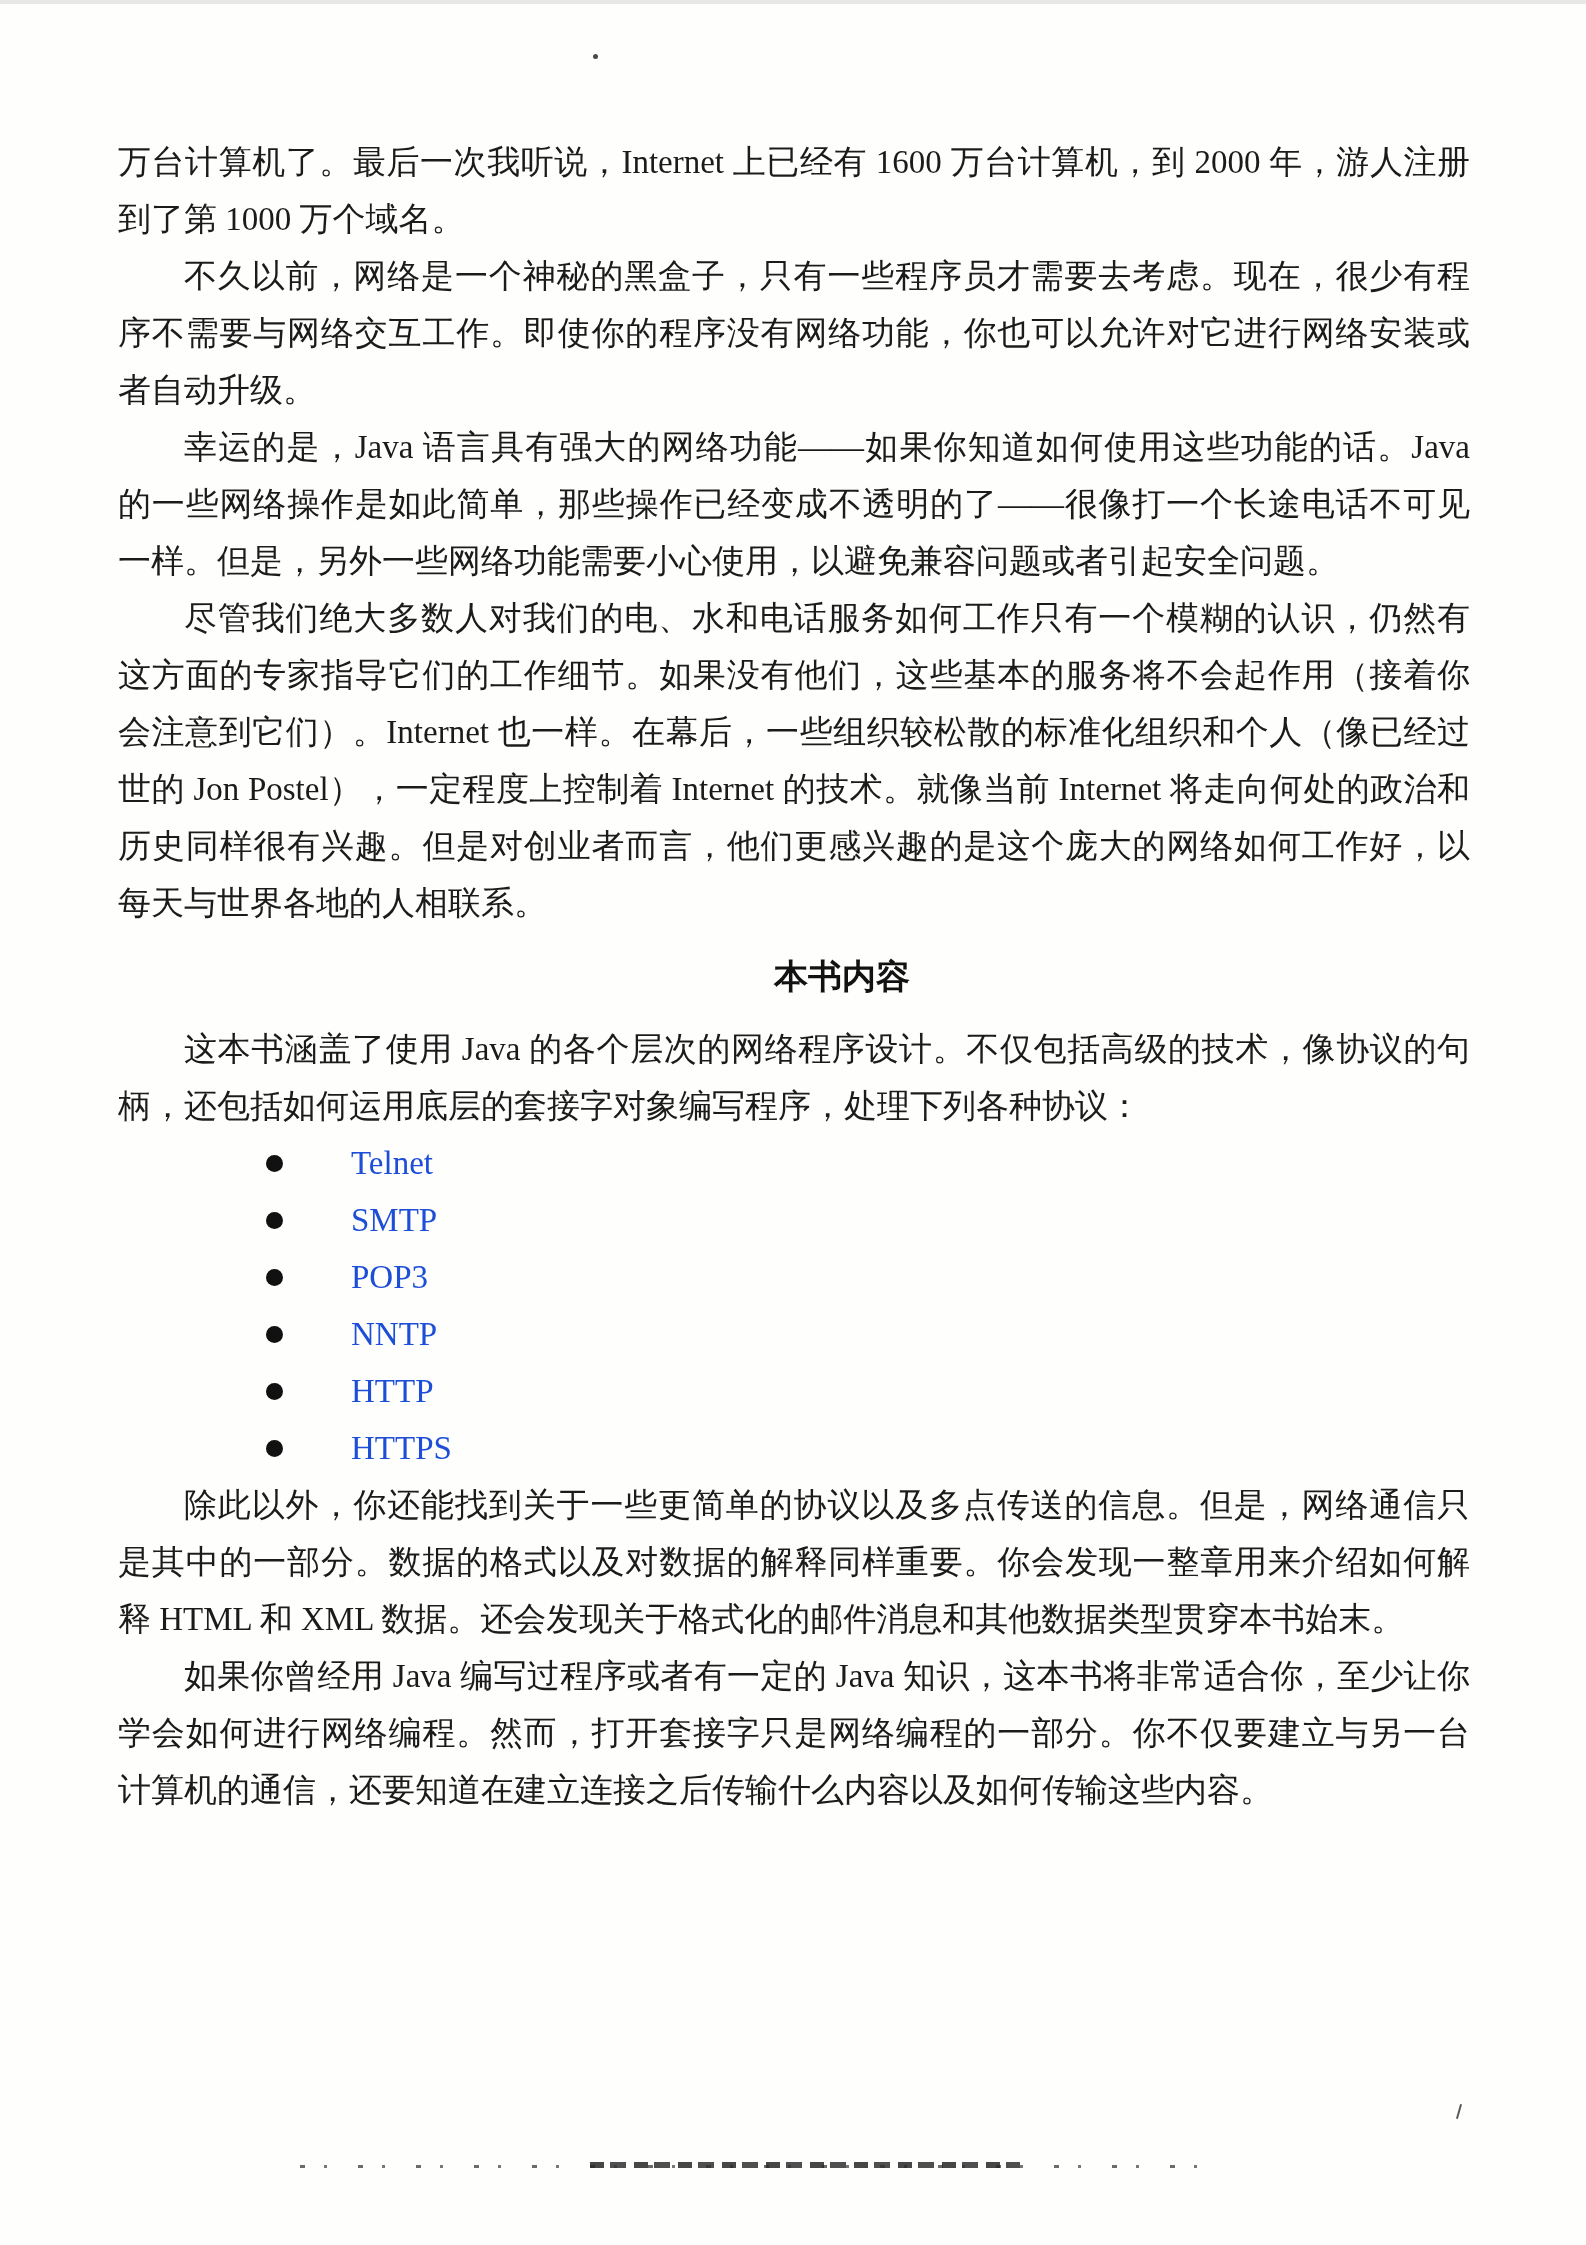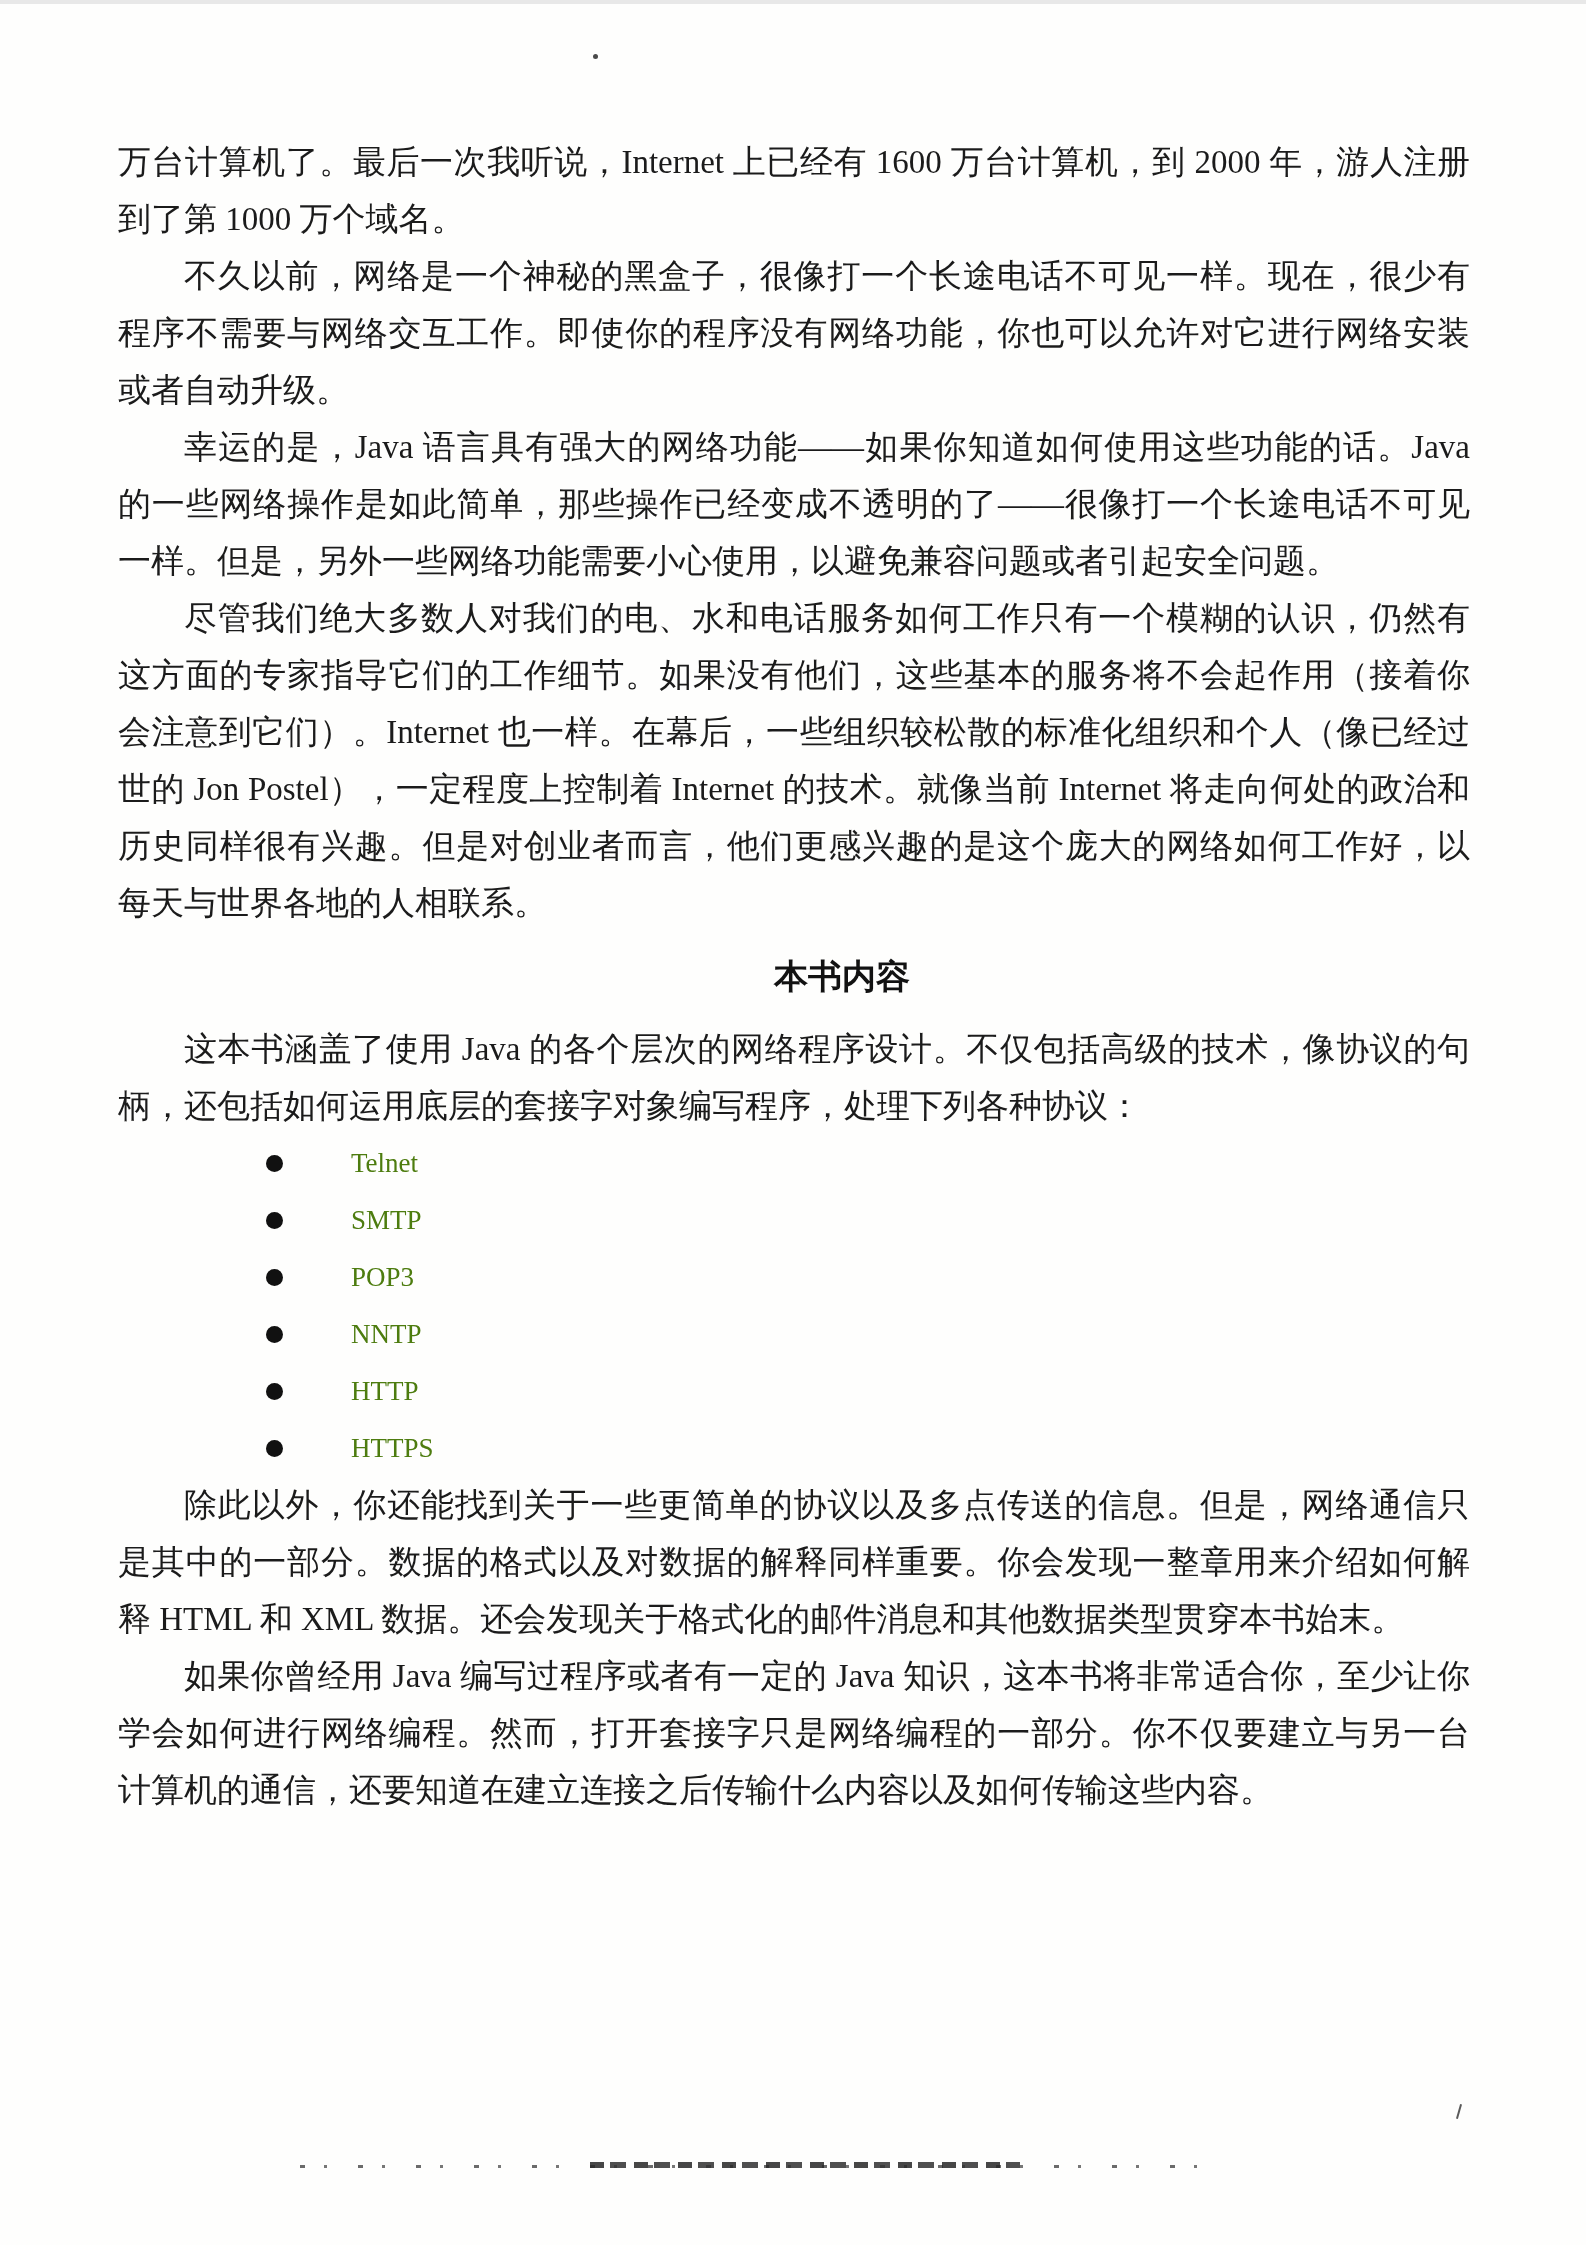--- a/index.html
+++ b/index.html
@@ -59,22 +59,22 @@
   .bullet-dot {
     flex: 0 0 auto;
     width: 17px;
     height: 17px;
     border-radius: 50%;
     background: #111111;
     margin-right: 68px;
   }
   .bullet-label {
     font-family: "Liberation Serif", "DejaVu Serif", serif;
-    font-size: 27px;
-    color: #4d7c0f;
+    font-size: 33px;
+    color: #1d4ed8;
   }
   
   .artifact-dot {
     position: absolute;
     left: 593px;
     top: 50px;
     width: 5px;
     height: 5px;
     border-radius: 50%;
     background: #4a4a4a;
@@ -115,21 +115,21 @@
 <body>
 
 <div class="page">
 
   <span class="artifact-dot"></span>
 
   <main class="body-text">
 
     <p class="para no-indent">万台计算机了。最后一次我听说，Internet 上已经有 1600 万台计算机，到 2000 年，游人注册到了第 1000 万个域名。</p>
 
-    <p class="para">不久以前，网络是一个神秘的黑盒子，很像打一个长途电话不可见一样。现在，很少有程序不需要与网络交互工作。即使你的程序没有网络功能，你也可以允许对它进行网络安装或者自动升级。</p>
+    <p class="para">不久以前，网络是一个神秘的黑盒子，只有一些程序员才需要去考虑。现在，很少有程序不需要与网络交互工作。即使你的程序没有网络功能，你也可以允许对它进行网络安装或者自动升级。</p>
 
     <p class="para">幸运的是，Java 语言具有强大的网络功能——如果你知道如何使用这些功能的话。Java 的一些网络操作是如此简单，那些操作已经变成不透明的了——很像打一个长途电话不可见一样。但是，另外一些网络功能需要小心使用，以避免兼容问题或者引起安全问题。</p>
 
     <p class="para">尽管我们绝大多数人对我们的电、水和电话服务如何工作只有一个模糊的认识，仍然有这方面的专家指导它们的工作细节。如果没有他们，这些基本的服务将不会起作用（接着你会注意到它们）。Internet 也一样。在幕后，一些组织较松散的标准化组织和个人（像已经过世的 Jon Postel），一定程度上控制着 Internet 的技术。就像当前 Internet 将走向何处的政治和历史同样很有兴趣。但是对创业者而言，他们更感兴趣的是这个庞大的网络如何工作好，以每天与世界各地的人相联系。</p>
 
     <h2 class="heading">本书内容</h2>
 
     <p class="para">这本书涵盖了使用 Java 的各个层次的网络程序设计。不仅包括高级的技术，像协议的句柄，还包括如何运用底层的套接字对象编写程序，处理下列各种协议：</p>
 
     <ul class="bullets">

